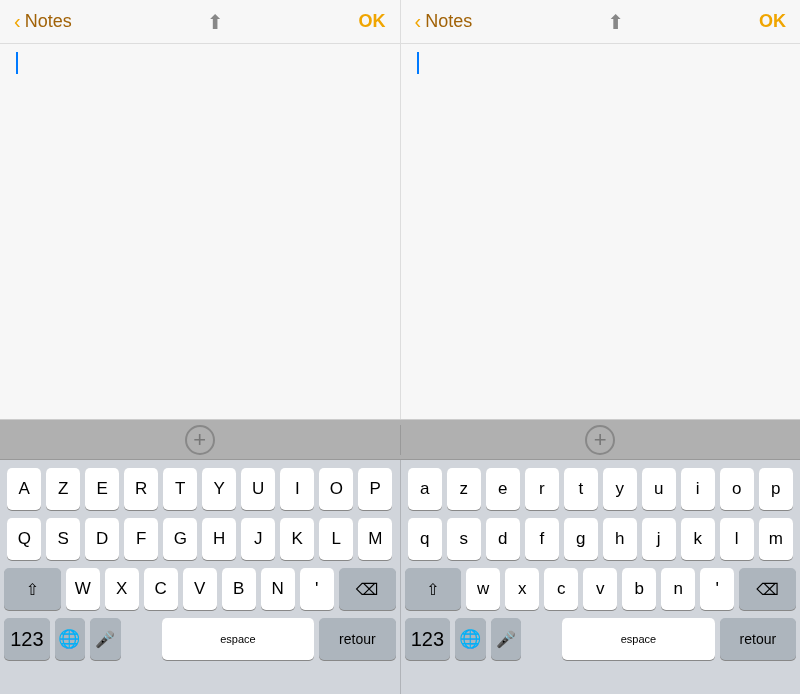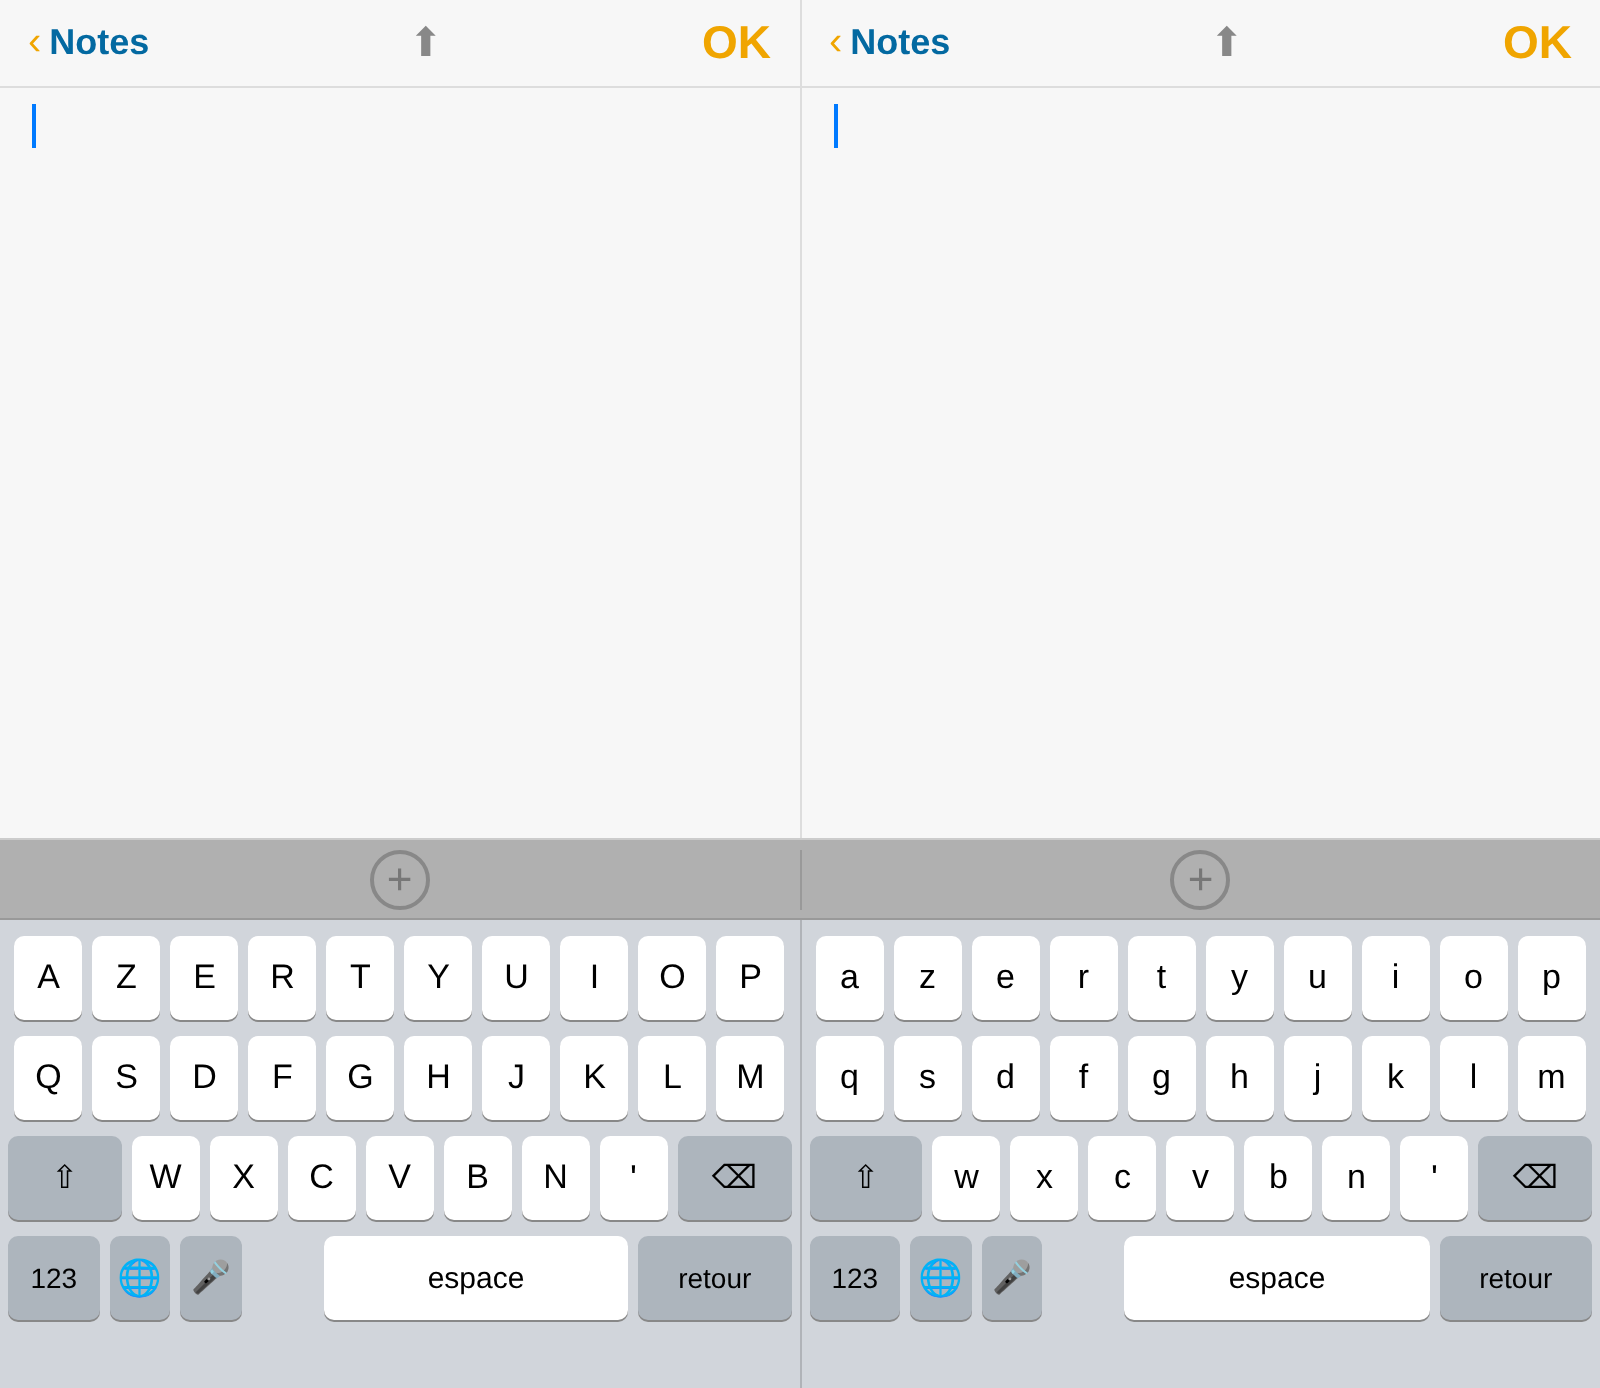--- a/index.html
+++ b/index.html
@@ -51,38 +51,38 @@
       gap: 4px;
     }
 
     .chevron-icon {
       color: #f0a500;
       font-size: 20px;
       font-weight: 300;
     }
 
     .back-label {
-      color: #0369a1;
+      color: #a16207;
       font-size: 18px;
-      font-weight: 700;
+      font-weight: 400;
     }
 
     .header-center {
       display: flex;
       align-items: center;
     }
 
     .share-icon {
       color: #888;
       font-size: 20px;
     }
 
     .ok-label {
       color: #f0a500;
-      font-size: 23px;
+      font-size: 18px;
       font-weight: 600;
     }
 
     .note-body {
       flex: 1;
       padding: 8px 14px;
       position: relative;
     }
 
     .cursor {
@@ -183,37 +183,37 @@
     .key.wide {
       min-width: 44px;
       max-width: 60px;
       flex: 1.5;
     }
 
     .key.space-key {
       min-width: 120px;
       max-width: 180px;
       flex: 5;
-      font-size: 15px;
+      font-size: 11px;
       margin-left: 36px;
     }
 
     .key.return-key {
       min-width: 60px;
       max-width: 90px;
       flex: 2.5;
       font-size: 14px;
       text-align: center;
     }
 
     .key.num-key {
       min-width: 36px;
       max-width: 50px;
       flex: 1.5;
-      font-size: 14px;
+      font-size: 20px;
     }
 
     .key.globe-key {
       font-size: 18px;
     }
 
     .key.mic-key {
       font-size: 16px;
     }
 

